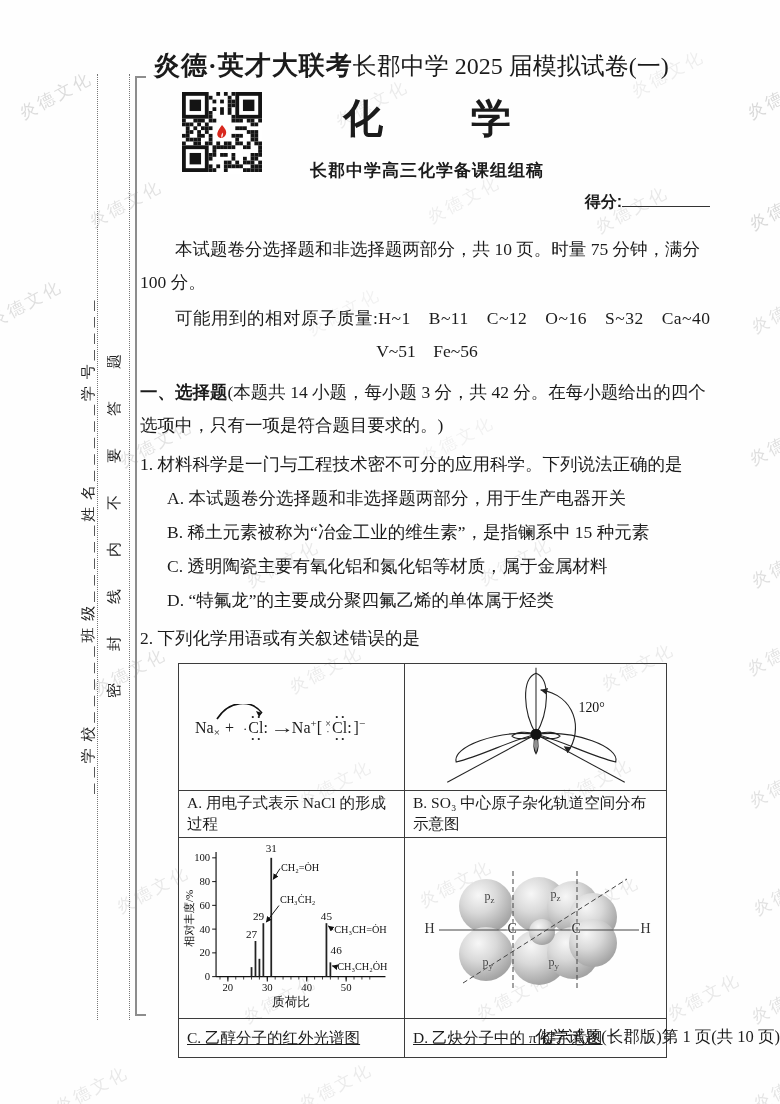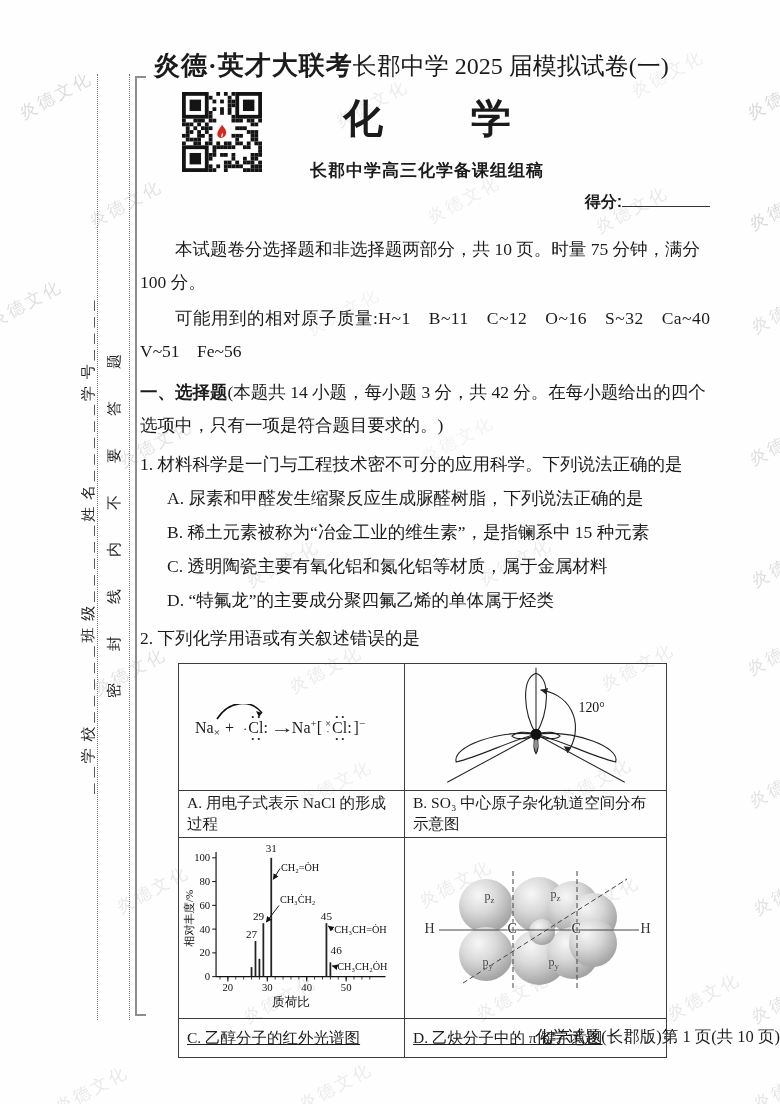--- a/index.html
+++ b/index.html
@@ -26,21 +26,21 @@
   .subject{margin-top:14px;text-align:center;font-size:40px;font-weight:bold;
            letter-spacing:2.2em;text-indent:2.2em;line-height:1.1;}
   .subtitle{margin-top:18px;text-align:center;font-size:17px;font-weight:bold;
             font-family:Liberation Mono, monospace;letter-spacing:1px;}
   .score-row{margin-top:10px;text-align:right;padding-right:4px;font-size:16px;font-weight:bold;
              font-family:"Liberation Sans","DejaVu Sans",sans-serif;}
   .score-line{display:inline-block;width:88px;border-bottom:1.5px solid #333;height:14px;}
   .para{font-size:17.5px;line-height:1.9;margin:0;}
   .p1{margin-top:20px;text-indent:2em;}
   .p2{margin-top:2px;text-indent:2em;letter-spacing:.5px;}
-  .p3{margin-top:0;}
+  .p3{margin-top:0;text-align:center;}
   .sec{margin-top:8px;font-size:17.5px;line-height:1.9;}
   .sec b{font-weight:bold;}
   .q{font-size:17.5px;line-height:1.95;margin-top:4px;}
   .opt{padding-left:27px;font-size:17.5px;line-height:1.95;}
   
   .qtable{margin:8px 0 0 38px;width:486px;border-collapse:collapse;table-layout:fixed;}
   .qtable td{border:1.6px solid #3c3c3c;padding:0;vertical-align:middle;}
   .cellA{width:225px;height:125px;}
   .cellB{width:261px;height:125px;}
   .cap{height:32px;font-size:15.5px;padding:2px 8px !important;vertical-align:middle;}
@@ -298,21 +298,21 @@
 
     <p class="para p1">本试题卷分选择题和非选择题两部分，共 10 页。时量 75 分钟，满分 100 分。</p>
     <p class="para p2">可能用到的相对原子质量:H~1　B~11　C~12　O~16　S~32　Ca~40</p>
     <p class="para p3">V~51　Fe~56</p>
 
     <div class="sec">
       <b>一、选择题</b><span>(本题共 14 小题，每小题 3 分，共 42 分。在每小题给出的四个选项中，只有一项是符合题目要求的。)</span>
     </div>
 
     <div class="q">1. 材料科学是一门与工程技术密不可分的应用科学。下列说法正确的是</div>
-    <div class="opt">A. 尿素和甲醛发生缩聚反应生成脲醛树脂，下列说法正确的是</div>
+    <div class="opt">A. 本试题卷分选择题和非选择题两部分，用于生产电器开关</div>
     <div class="opt">B. 稀土元素被称为“冶金工业的维生素”，是指镧系中 15 种元素</div>
     <div class="opt">C. 透明陶瓷主要有氧化铝和氮化铝等材质，属于金属材料</div>
     <div class="opt">D. “特氟龙”的主要成分聚四氟乙烯的单体属于烃类</div>
 
     <div class="q">2. 下列化学用语或有关叙述错误的是</div>
 
     <table class="qtable">
       <tbody>
           <tr>
         <td class="cellA">

